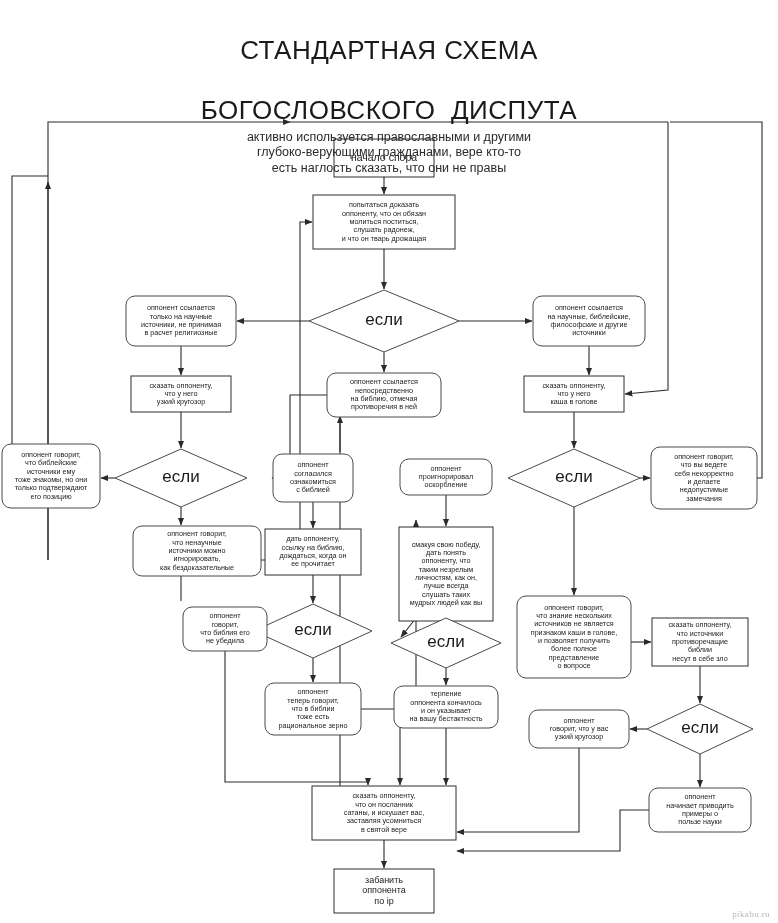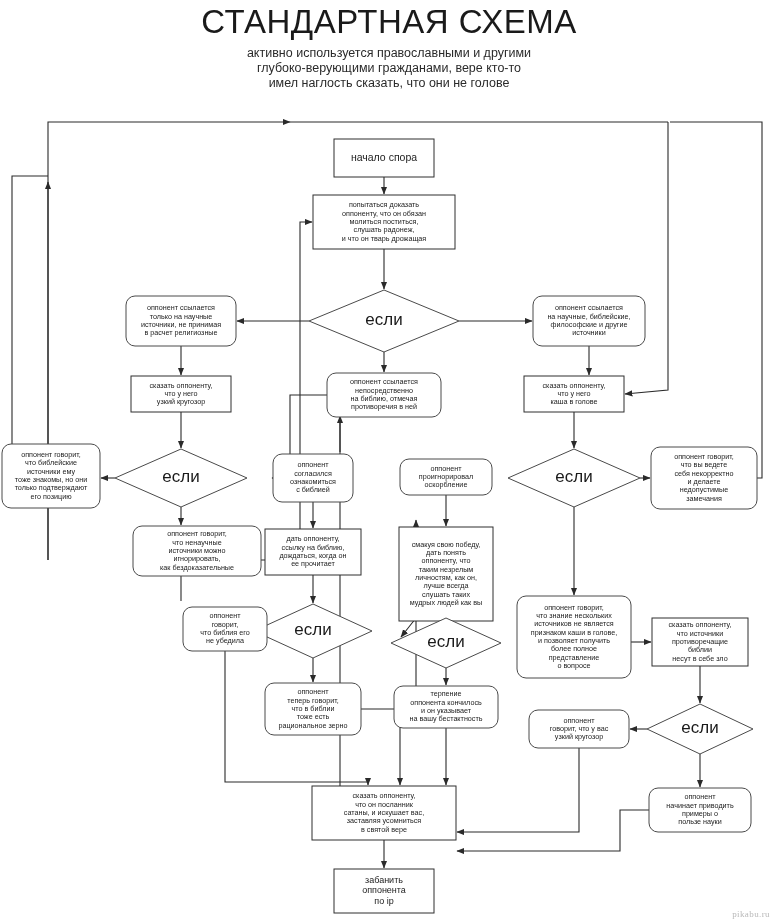--- a/index.html
+++ b/index.html
@@ -57,26 +57,27 @@
   .title-block {
     position: absolute;
     left: 0;
     top: 4px;
     width: 778px;
     text-align: center;
     pointer-events: none;
   }
   .title-line {
     font-family: "Liberation Sans", "DejaVu Sans", sans-serif;
-    font-size: 33px;
+    font-size: 26px;
     font-weight: 400;
     letter-spacing: 0.5px;
     color: #1a1a1a;
     line-height: 1.08;
     white-space: pre;
+    margin-top: 32px;
   }
   .subtitle {
     margin-top: 6px;
     font-family: "Liberation Sans", "DejaVu Sans", sans-serif;
     font-size: 12.5px;
     color: #2a2a2a;
     line-height: 1.22;
   }
   .watermark {
     position: absolute;
@@ -88,24 +89,25 @@
     letter-spacing: 0.4px;
   }
 </style>
 </head>
 <body>
 
 <div id="chart-root">
 
   <div class="title-block">
     <div class="title-line">СТАНДАРТНАЯ СХЕМА</div>
+    <div class="title-line">БОГОСЛОВСКОГО  ДИСПУТА</div>
     <div class="subtitle">
       <div>активно используется православными и другими</div>
       <div>глубоко-верующими гражданами, вере кто-то</div>
-      <div>имел наглость сказать, что они не голове</div>
+      <div>есть наглость сказать, что они не правы</div>
     </div>
   </div>
 
   <svg id="diagram-svg" width="778" height="923" viewBox="0 0 778 923">
     <defs>
       <marker id="arr" markerWidth="9" markerHeight="9" refX="7.4" refY="3.2" orient="auto" markerUnits="userSpaceOnUse">
         <path d="M0,0 L8,3.2 L0,6.4 z" fill="#2a2a2a"></path>
       </marker>
     </defs>
     <g id="edge-layer">

